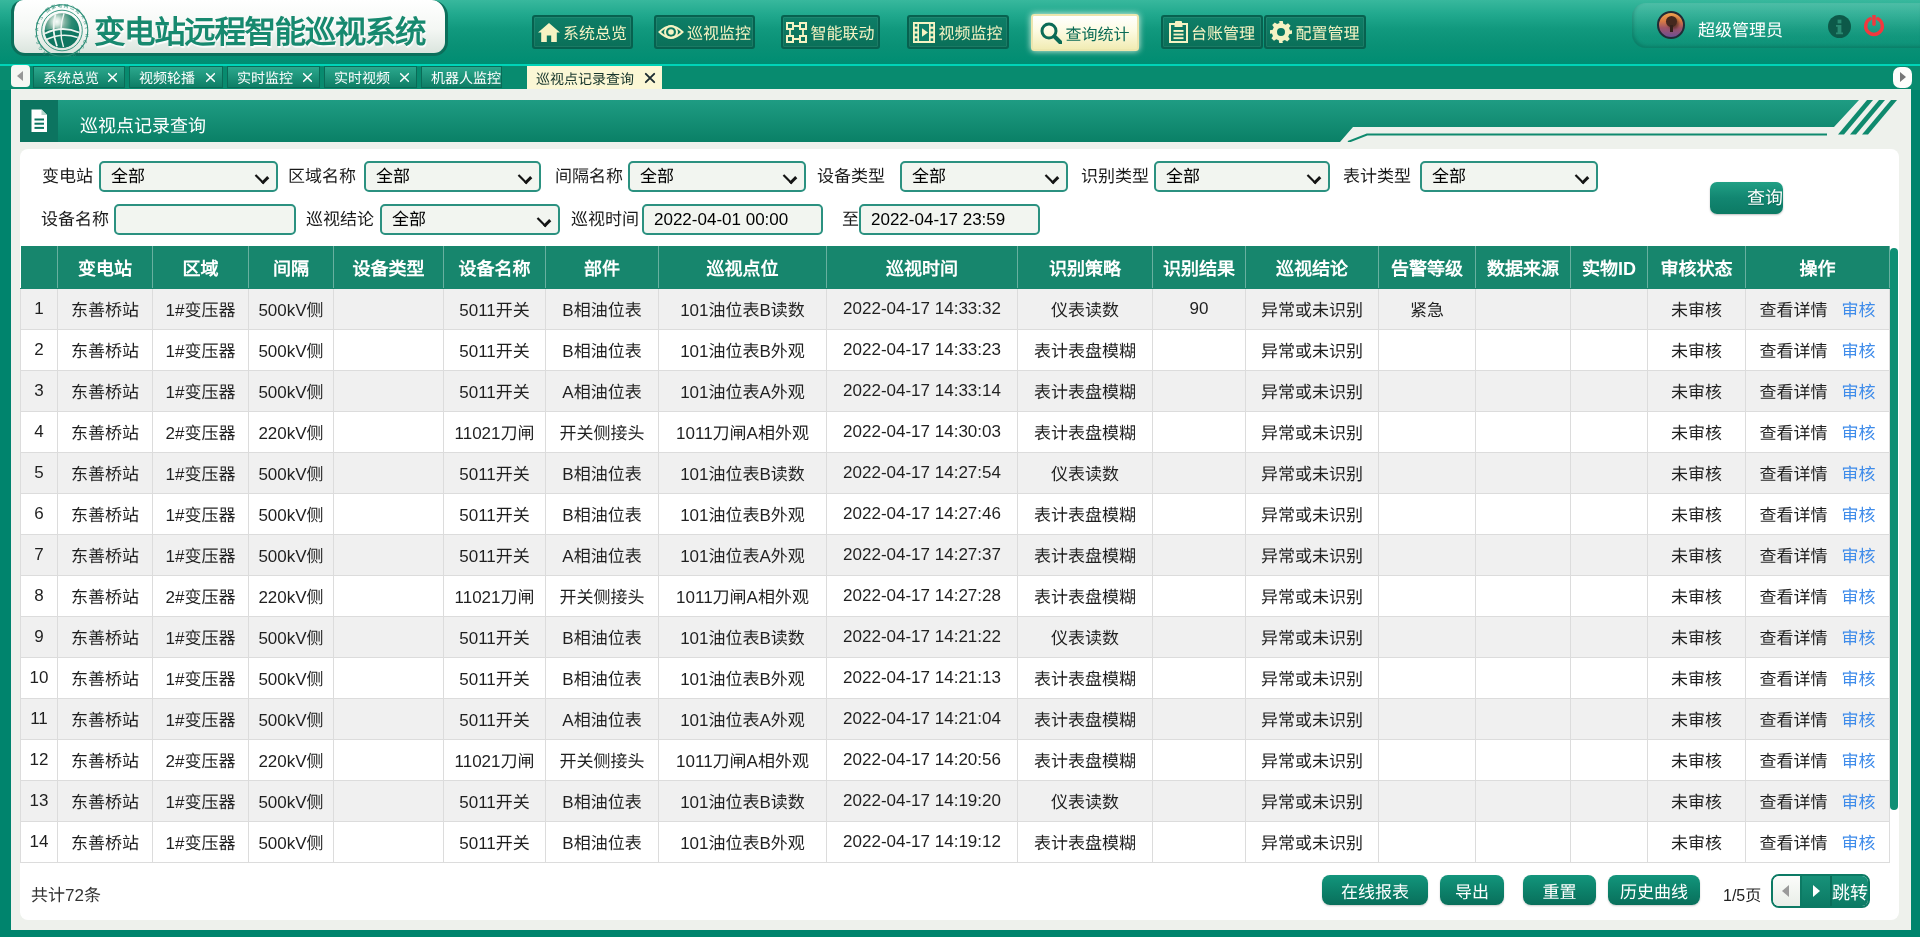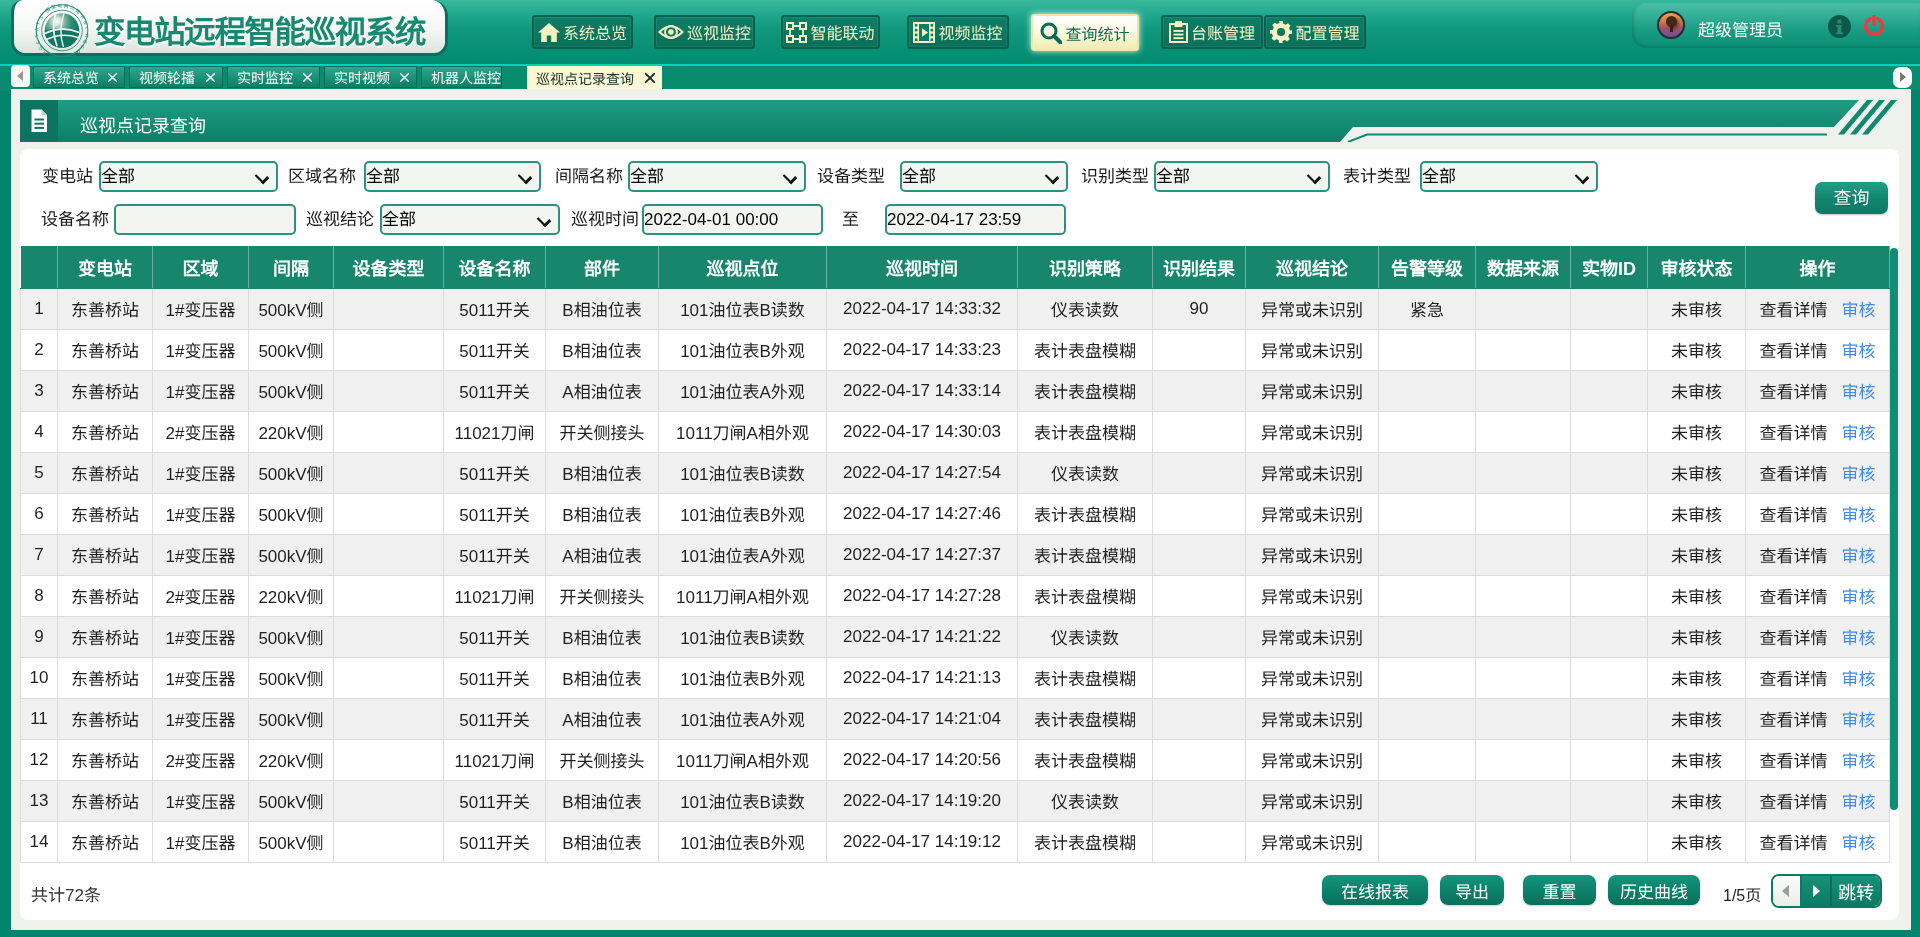--- a/index.html
+++ b/index.html
@@ -45,45 +45,45 @@
 .tab{justify-content:flex-start}
 .tab.active{background:#fbf7d5;color:#15342b;border:none;height:23px;top:66px}
 
 #contentBg{position:absolute;left:11px;top:89px;width:1900px;height:841px;background:#eef1ec}
 #card{position:absolute;left:20px;top:149px;width:1879px;height:771px;background:#fff;border-radius:8px}
 
 #titleText{position:absolute;left:80px;top:111px;font-size:18px;color:#fff}
 
 .flabel{position:absolute;font-size:17px;color:#1a1a1a;line-height:31px;height:31px;white-space:nowrap}
 .fsel,.finput{position:absolute;height:31px;background:#f2f5f0;border:2px solid #2b9180;border-radius:5px;
-  font-size:17px;color:#000;line-height:27px;white-space:nowrap}
+  font-size:17px;color:#000;line-height:27px;padding-left:10px;white-space:nowrap}
 .fsel:after{content:"";position:absolute;right:8px;top:8px;width:9px;height:9px;
   border-right:3px solid #141414;border-bottom:3px solid #141414;transform:rotate(45deg) scale(1,.72);transform-origin:center}
-#queryBtn{position:absolute;left:1815px;top:182px;width:73px;height:32px;border-radius:7px;
+#queryBtn{position:absolute;left:1710px;top:182px;width:73px;height:32px;border-radius:7px;
   background:linear-gradient(180deg,#21a085 0%,#128671 50%,#0c7a64 100%);
-  color:#fff;font-size:18px;text-align:center;line-height:32px;box-shadow:0 1px 2px rgba(0,0,0,.25);text-shadow:0 1px 1px rgba(0,60,45,.4)}
+  color:#fff;font-size:18px;text-align:right;line-height:32px;box-shadow:0 1px 2px rgba(0,0,0,.25);text-shadow:0 1px 1px rgba(0,60,45,.4)}
 
 #tbl{position:absolute;left:20px;top:246px;width:1869px;border-collapse:collapse;table-layout:fixed}
 #tbl th{background:#17866d;color:#fff;font-size:18px;font-weight:bold;height:42px;
   border-right:1px solid rgba(255,255,255,.35);border-bottom:1px solid #17866d}
 #tbl td{font-size:17px;color:#1f1f1f;text-align:center;height:41px;
   border:1px solid #dcdcdc;background:#fff;overflow:hidden;white-space:nowrap}
 #tbl tr.odd td{background:#f0f0f0}
 #tbl td.op span.detail{color:#1f1f1f}
 #tbl td.op span.audit{color:#3f8cea;margin-left:14px}
 
 #thumb{position:absolute;left:1890px;top:248px;width:8px;height:562px;background:#0e8f74;border-radius:4px}
 
 #footTotal{position:absolute;left:31px;top:881px;font-size:17px;color:#333}
 .fbtn{position:absolute;top:875px;height:30px;border-radius:8px;color:#fff;font-size:18px;
   background:linear-gradient(180deg,#13957c 0%,#0c8069 55%,#096f5b 100%);
   display:flex;align-items:center;justify-content:center;box-shadow:0 1px 2px rgba(0,0,0,.2)}
 .fbtn{font-size:17px}
 #pageInfo{position:absolute;left:1723px;top:882px;font-size:16px;color:#222}
-#pager{position:absolute;left:1771px;top:874px;width:111px;height:34px;border:2px solid #0c7a64;border-radius:8px;overflow:hidden;display:flex}
+#pager{position:absolute;left:1771px;top:874px;width:99px;height:34px;border:2px solid #0c7a64;border-radius:8px;overflow:hidden;display:flex}
 #pgPrev{width:29px;height:100%;background:linear-gradient(180deg,#fbfcfa,#e9eee8);position:relative;border-right:2px solid #0c7a64}
 #pgPrev:after{content:"";position:absolute;left:9px;top:9px;border:6px solid transparent;border-right:7px solid #9a9a9a;border-left:none}
 #pgNext{width:30px;height:100%;background:linear-gradient(180deg,#179179,#0c7a64);position:relative;border-right:2px solid #0a6d59}
 #pgNext:after{content:"";position:absolute;left:11px;top:9px;border:6px solid transparent;border-left:7px solid #fff;border-right:none}
 #pgJump{flex:1;background:linear-gradient(180deg,#179179,#0c7a64);color:#fff;font-size:18px;display:flex;align-items:center;justify-content:center}
 </style>
 </head>
 <body>
 <div id="header"></div>
 <div id="logoPanel"></div>
@@ -261,21 +261,21 @@
 <div class="flabel" style="left:1343px;top:161px">表计类型</div>
 <div class="fsel" style="left:1420px;top:161px;width:178px">全部</div>
 
 <div class="flabel" style="left:41px;top:204px">设备名称</div>
 <div class="finput" style="left:114px;top:204px;width:182px"></div>
 <div class="flabel" style="left:306px;top:204px">巡视结论</div>
 <div class="fsel" style="left:380px;top:204px;width:180px">全部</div>
 <div class="flabel" style="left:571px;top:204px">巡视时间</div>
 <div class="finput" style="left:642px;top:204px;width:181px">2022-04-01 00:00</div>
 <div class="flabel" style="left:842px;top:204px">至</div>
-<div class="finput" style="left:885px;top:204px;width:181px">2022-04-17 23:59</div>
+<div class="finput" style="left:859px;top:204px;width:181px">2022-04-17 23:59</div>
 <div id="queryBtn">查询</div>
 
 <table id="tbl">
     <colgroup>
       <col style="width:37px">
       <col style="width:95px">
       <col style="width:96px">
       <col style="width:85px">
       <col style="width:110px">
       <col style="width:102px">

